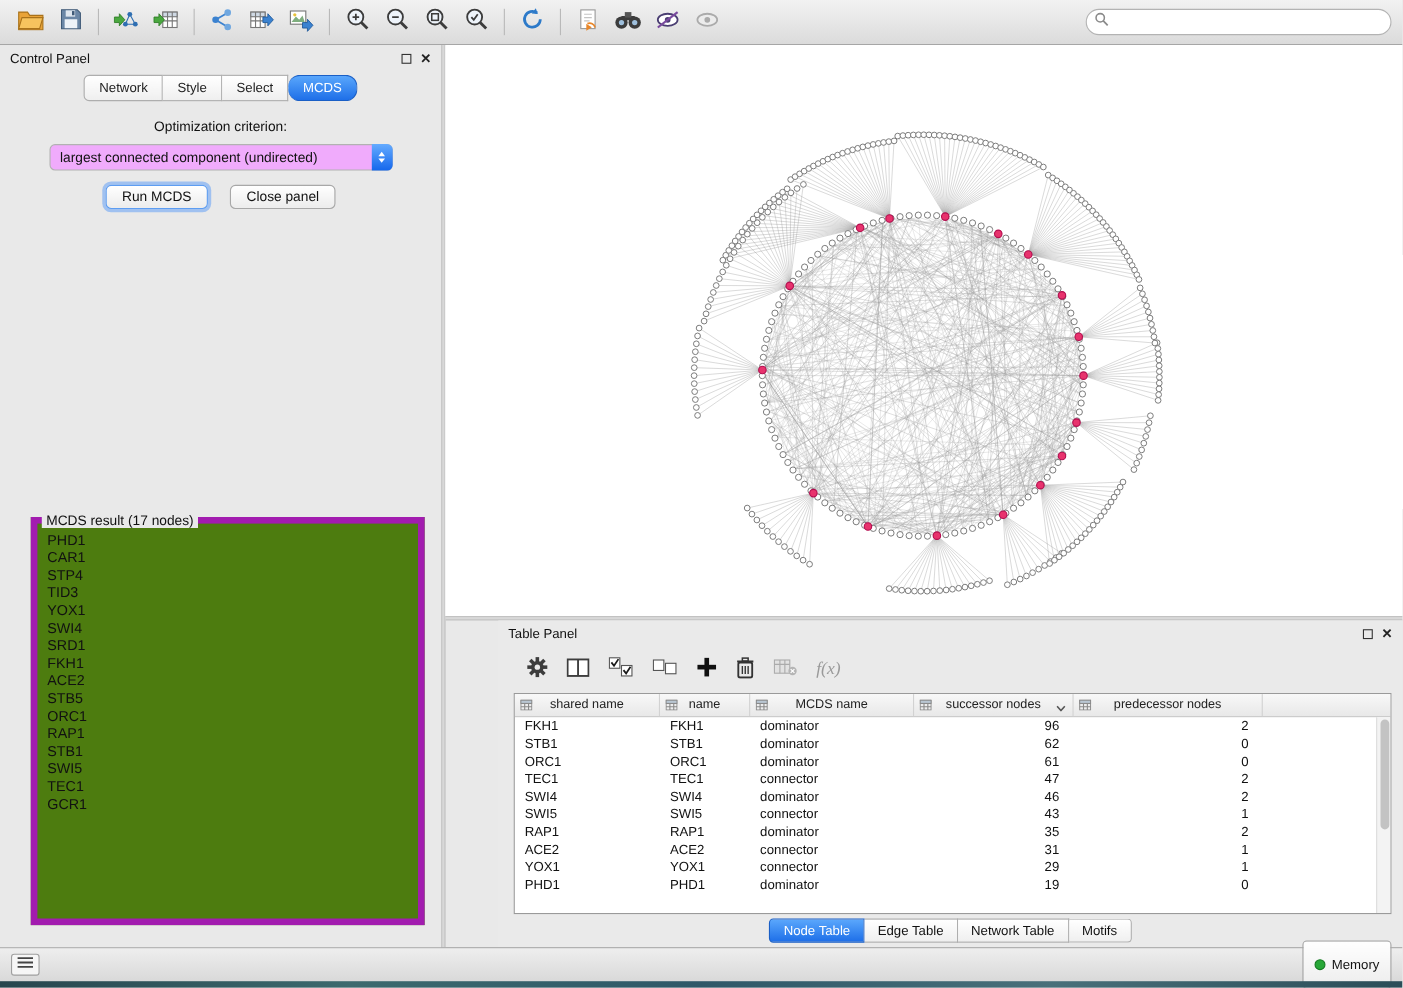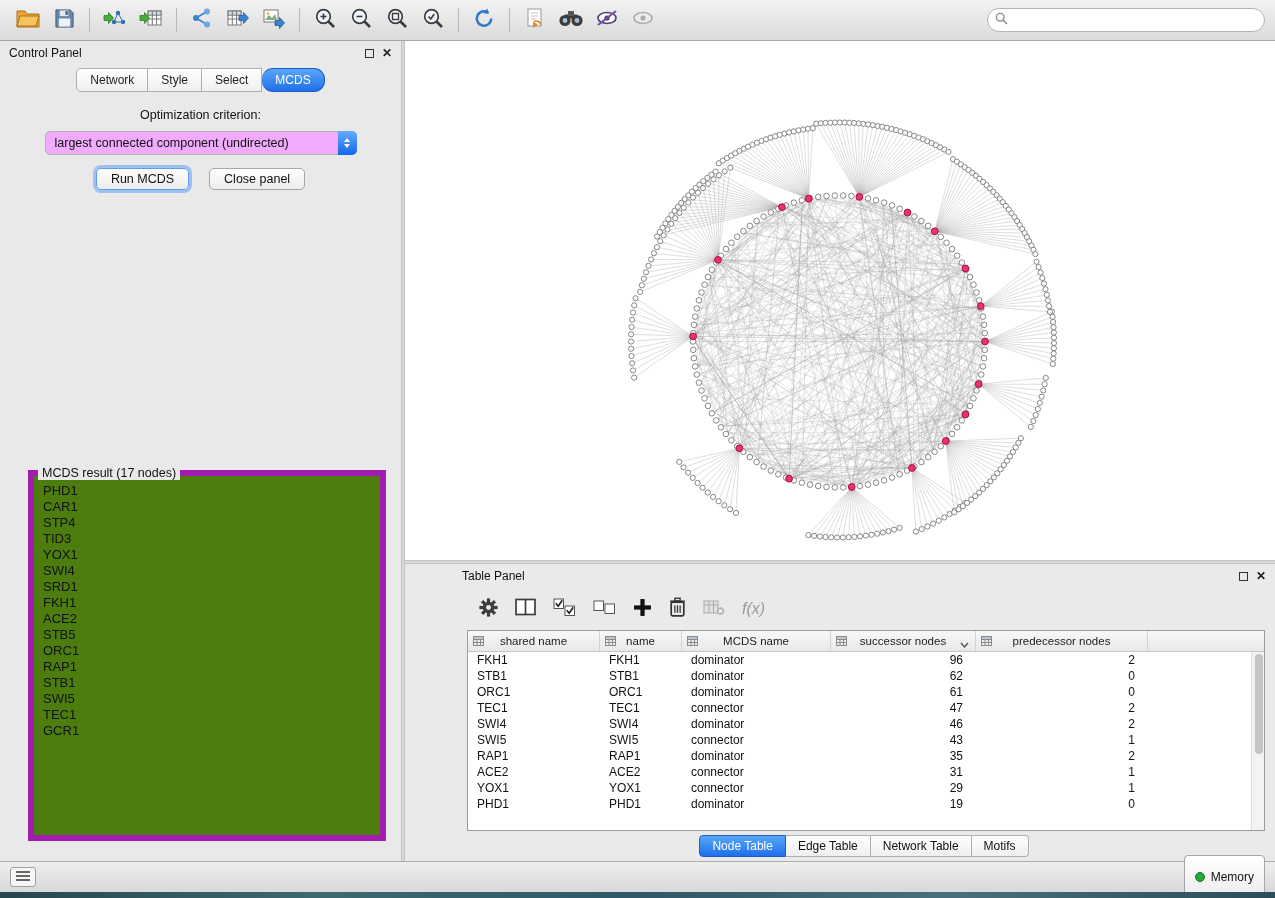--- a/index.html
+++ b/index.html
@@ -69,21 +69,21 @@
   .tl { width:12px; height:12px; border-radius:50%; }
   .net-canvas { flex:1; position:relative; background:#fff; }
   .net-canvas svg { position:absolute; inset:0; width:100%; height:100%; }
 
   .h-splitter { height:4px; background:#d8d8d8; border-top:1px solid #c2c2c2; border-bottom:1px solid #c2c2c2; }
 
   
   .table-panel { flex:1; display:flex; flex-direction:column; background:#eaeaea; min-height:0;margin-left:48px; }
   .tp-toolbar { height:42px; flex:0 0 42px; display:flex; align-items:center; gap:17px; padding:0 26px; }
   .tp-icon { display:flex; align-items:center; justify-content:center; }
-  .fx { font-family:Liberation Sans, sans-serif; font-style:italic; color:#9a9a9a; font-size:16px; }
+  .fx { font-family:Liberation Serif, serif; font-style:italic; color:#9a9a9a; font-size:16px; }
 
   .tp-table { flex:1; margin:0 10px 0 14px; background:#fff; border:1px solid #9a9a9a; position:relative; overflow:hidden; }
   .table-header { height:21px; display:flex; background:linear-gradient(#f8f8f8,#e8e8e8);
     border-bottom:1px solid #c7c7c7; font-size:11.5px; }
   .th { position:relative; display:flex; align-items:center; justify-content:center; gap:4px;
     border-right:1px solid #d2d2d2; color:#222; }
   .th.filler { flex:1; border-right:none; }
   .th-grid { position:absolute; left:5px; top:5px; }
   .th-sort { position:absolute; right:6px; top:7px; }
   .table-body { position:absolute; top:21px; left:0; right:13px; bottom:0; overflow:hidden; }

